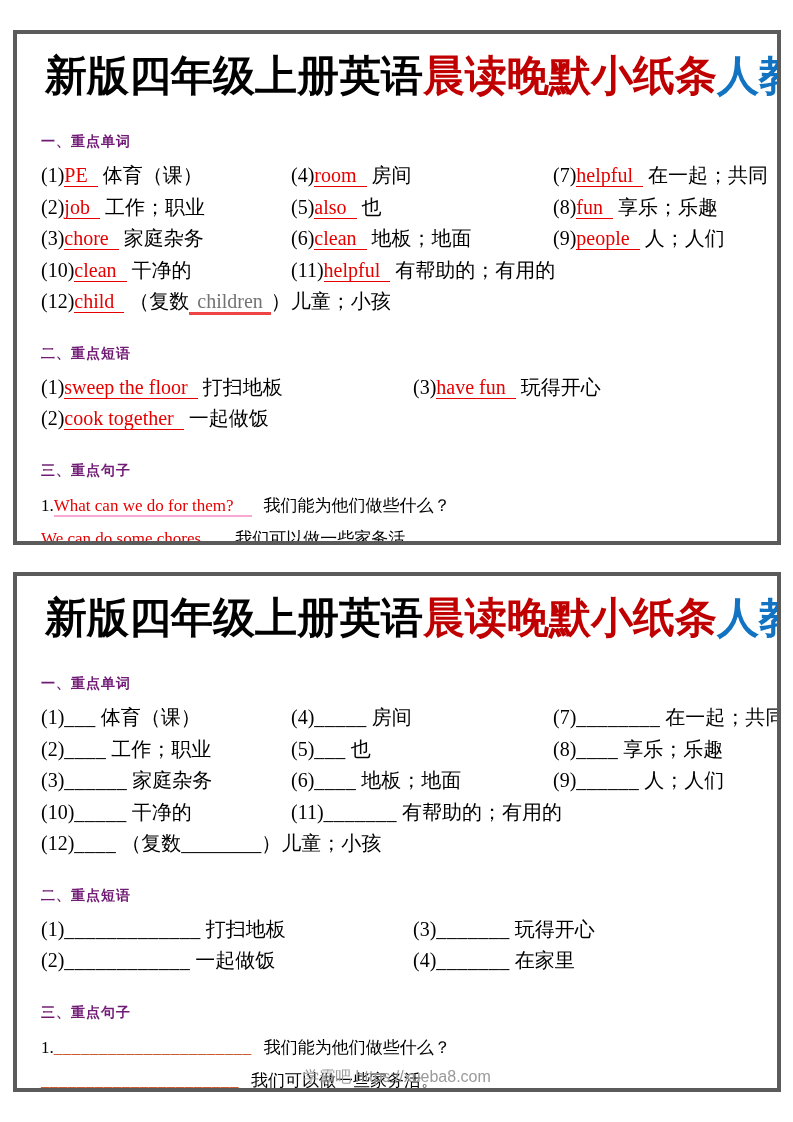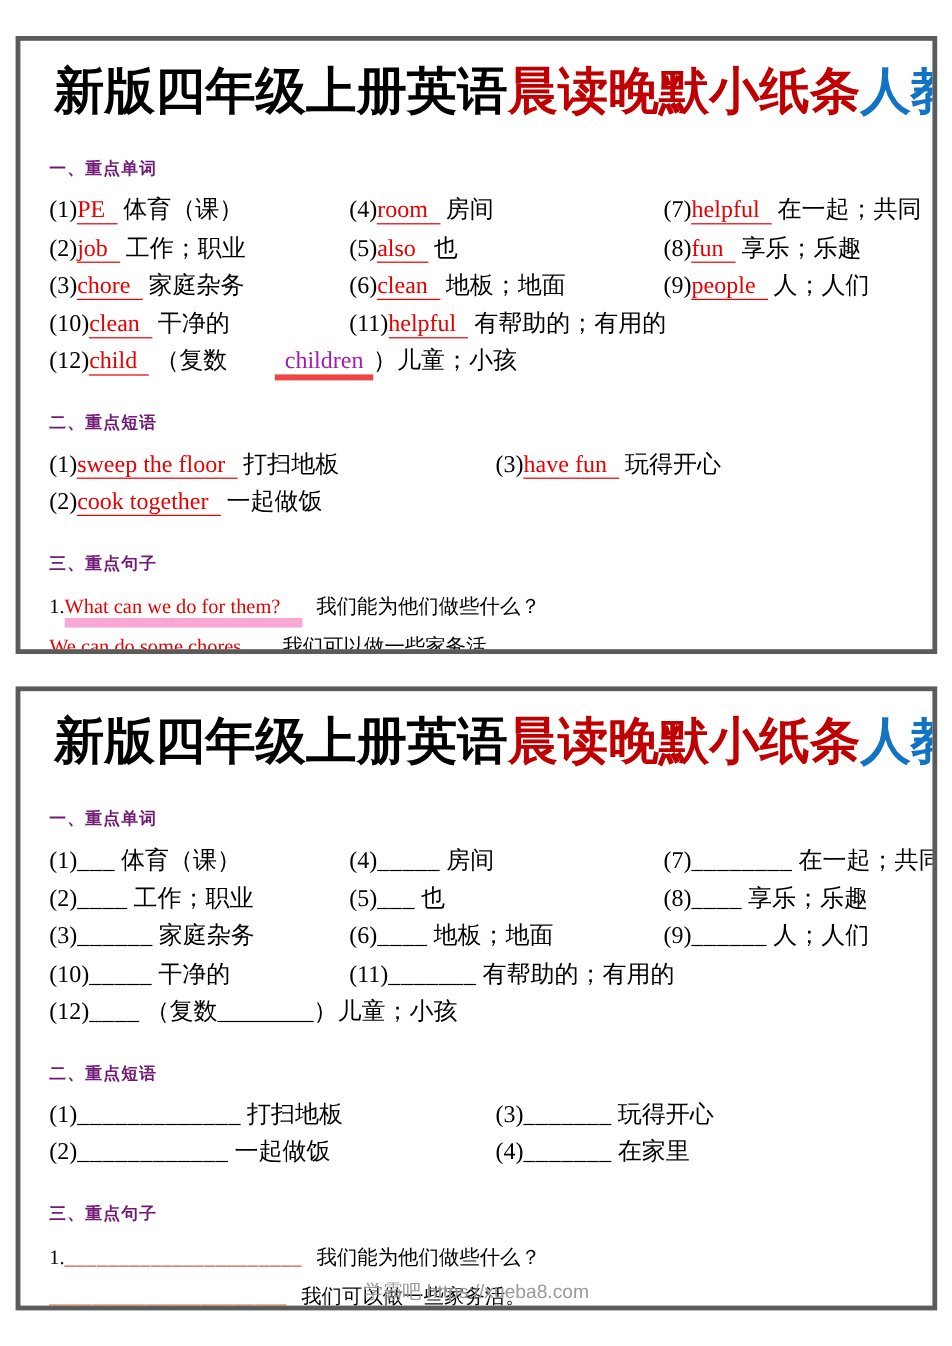--- a/index.html
+++ b/index.html
@@ -55,40 +55,39 @@
   }
   .span2{grid-column:2 / 4;}
   .span3{grid-column:1 / 4;}
   .eword{
     color:#e60000;
     border-bottom:1px solid #e60000;
     padding-right:10px;
     margin-right:5px;
   }
   .eword2{
-    color:#a21caf;
-    border-bottom:5px solid #ef4444;
+    color:#737373;
+    border-bottom:3px solid #ef4444;
     padding:0 8px;
-    margin-left:40px;
   }
   .blank{
     color:#000000;
     letter-spacing:0.5px;
     text-align:right;
   }
   .cn{color:#000000;}
   .sentence{
     line-height:33px;
     font-size:17px;
     white-space:nowrap;
     color:#000000;
   }
   .esent{
     color:#e60000;
-    border-bottom:8px solid #f9a8d4;
+    border-bottom:2px solid #f9a8d4;
     padding-right:18px;
     margin-right:12px;
   }
   .sblank{
     border-bottom:0;
     color:#c2410c;
     margin-right:12px;
   }
   .footer{
     position:absolute;

